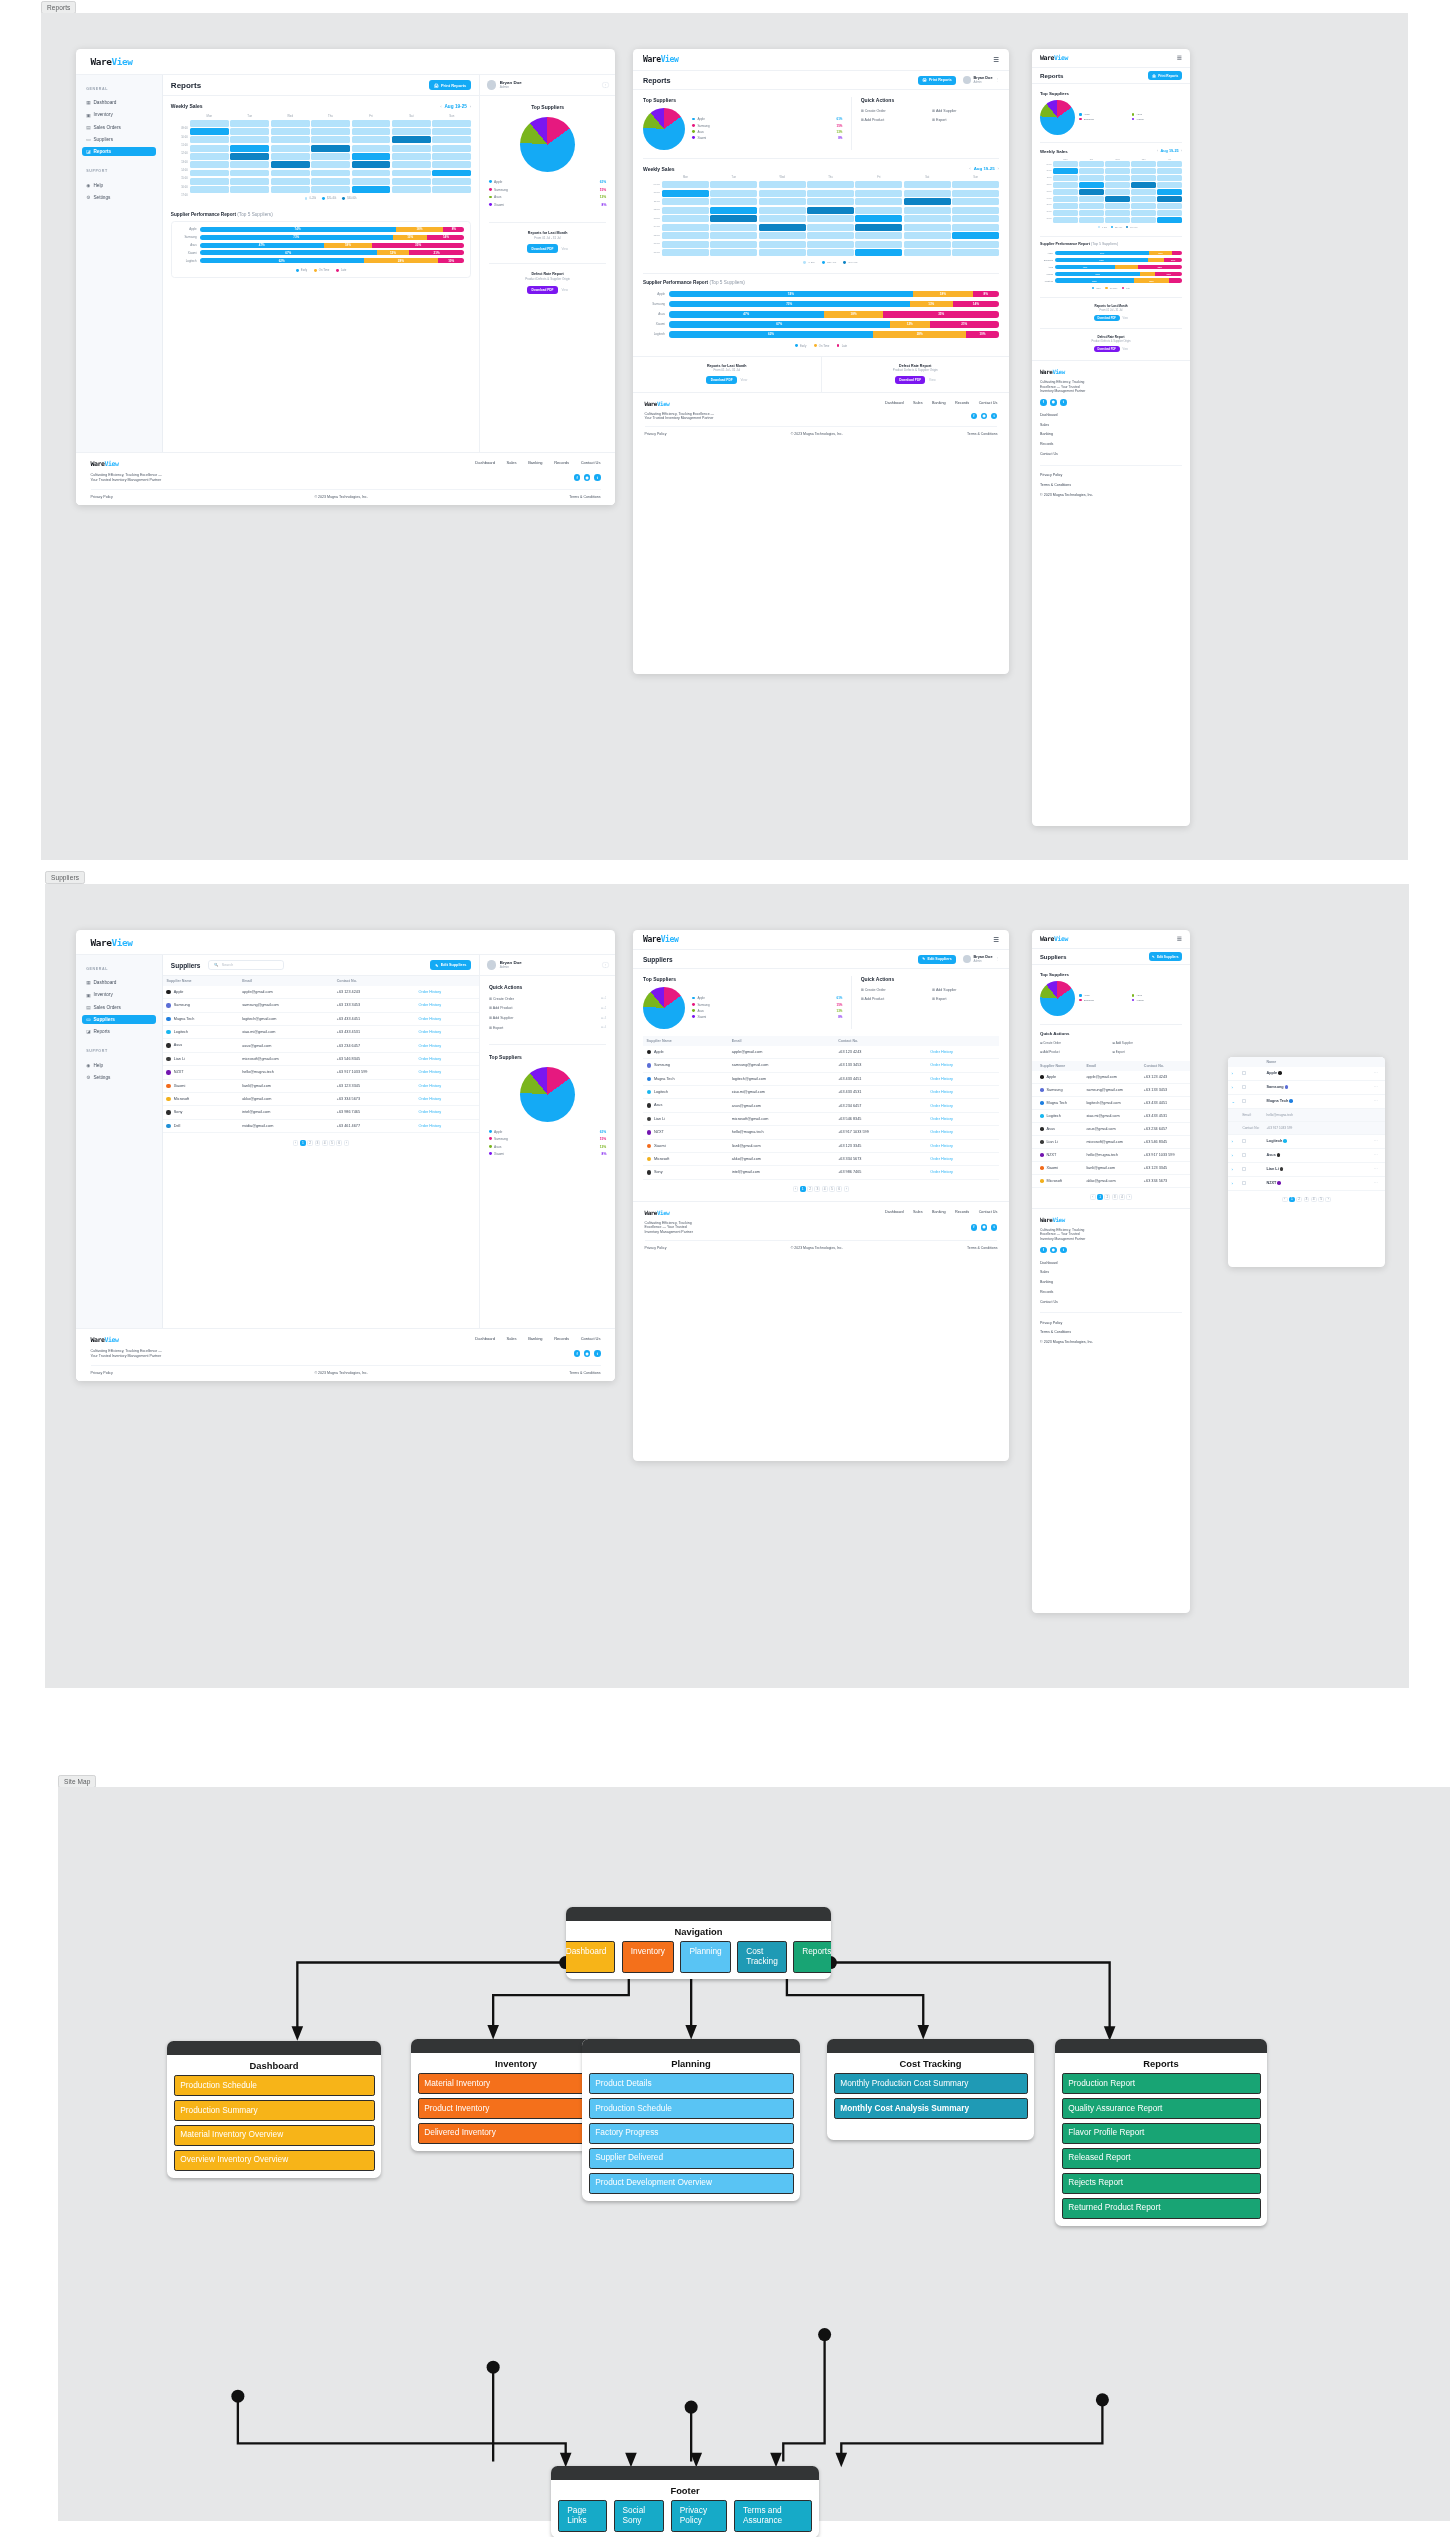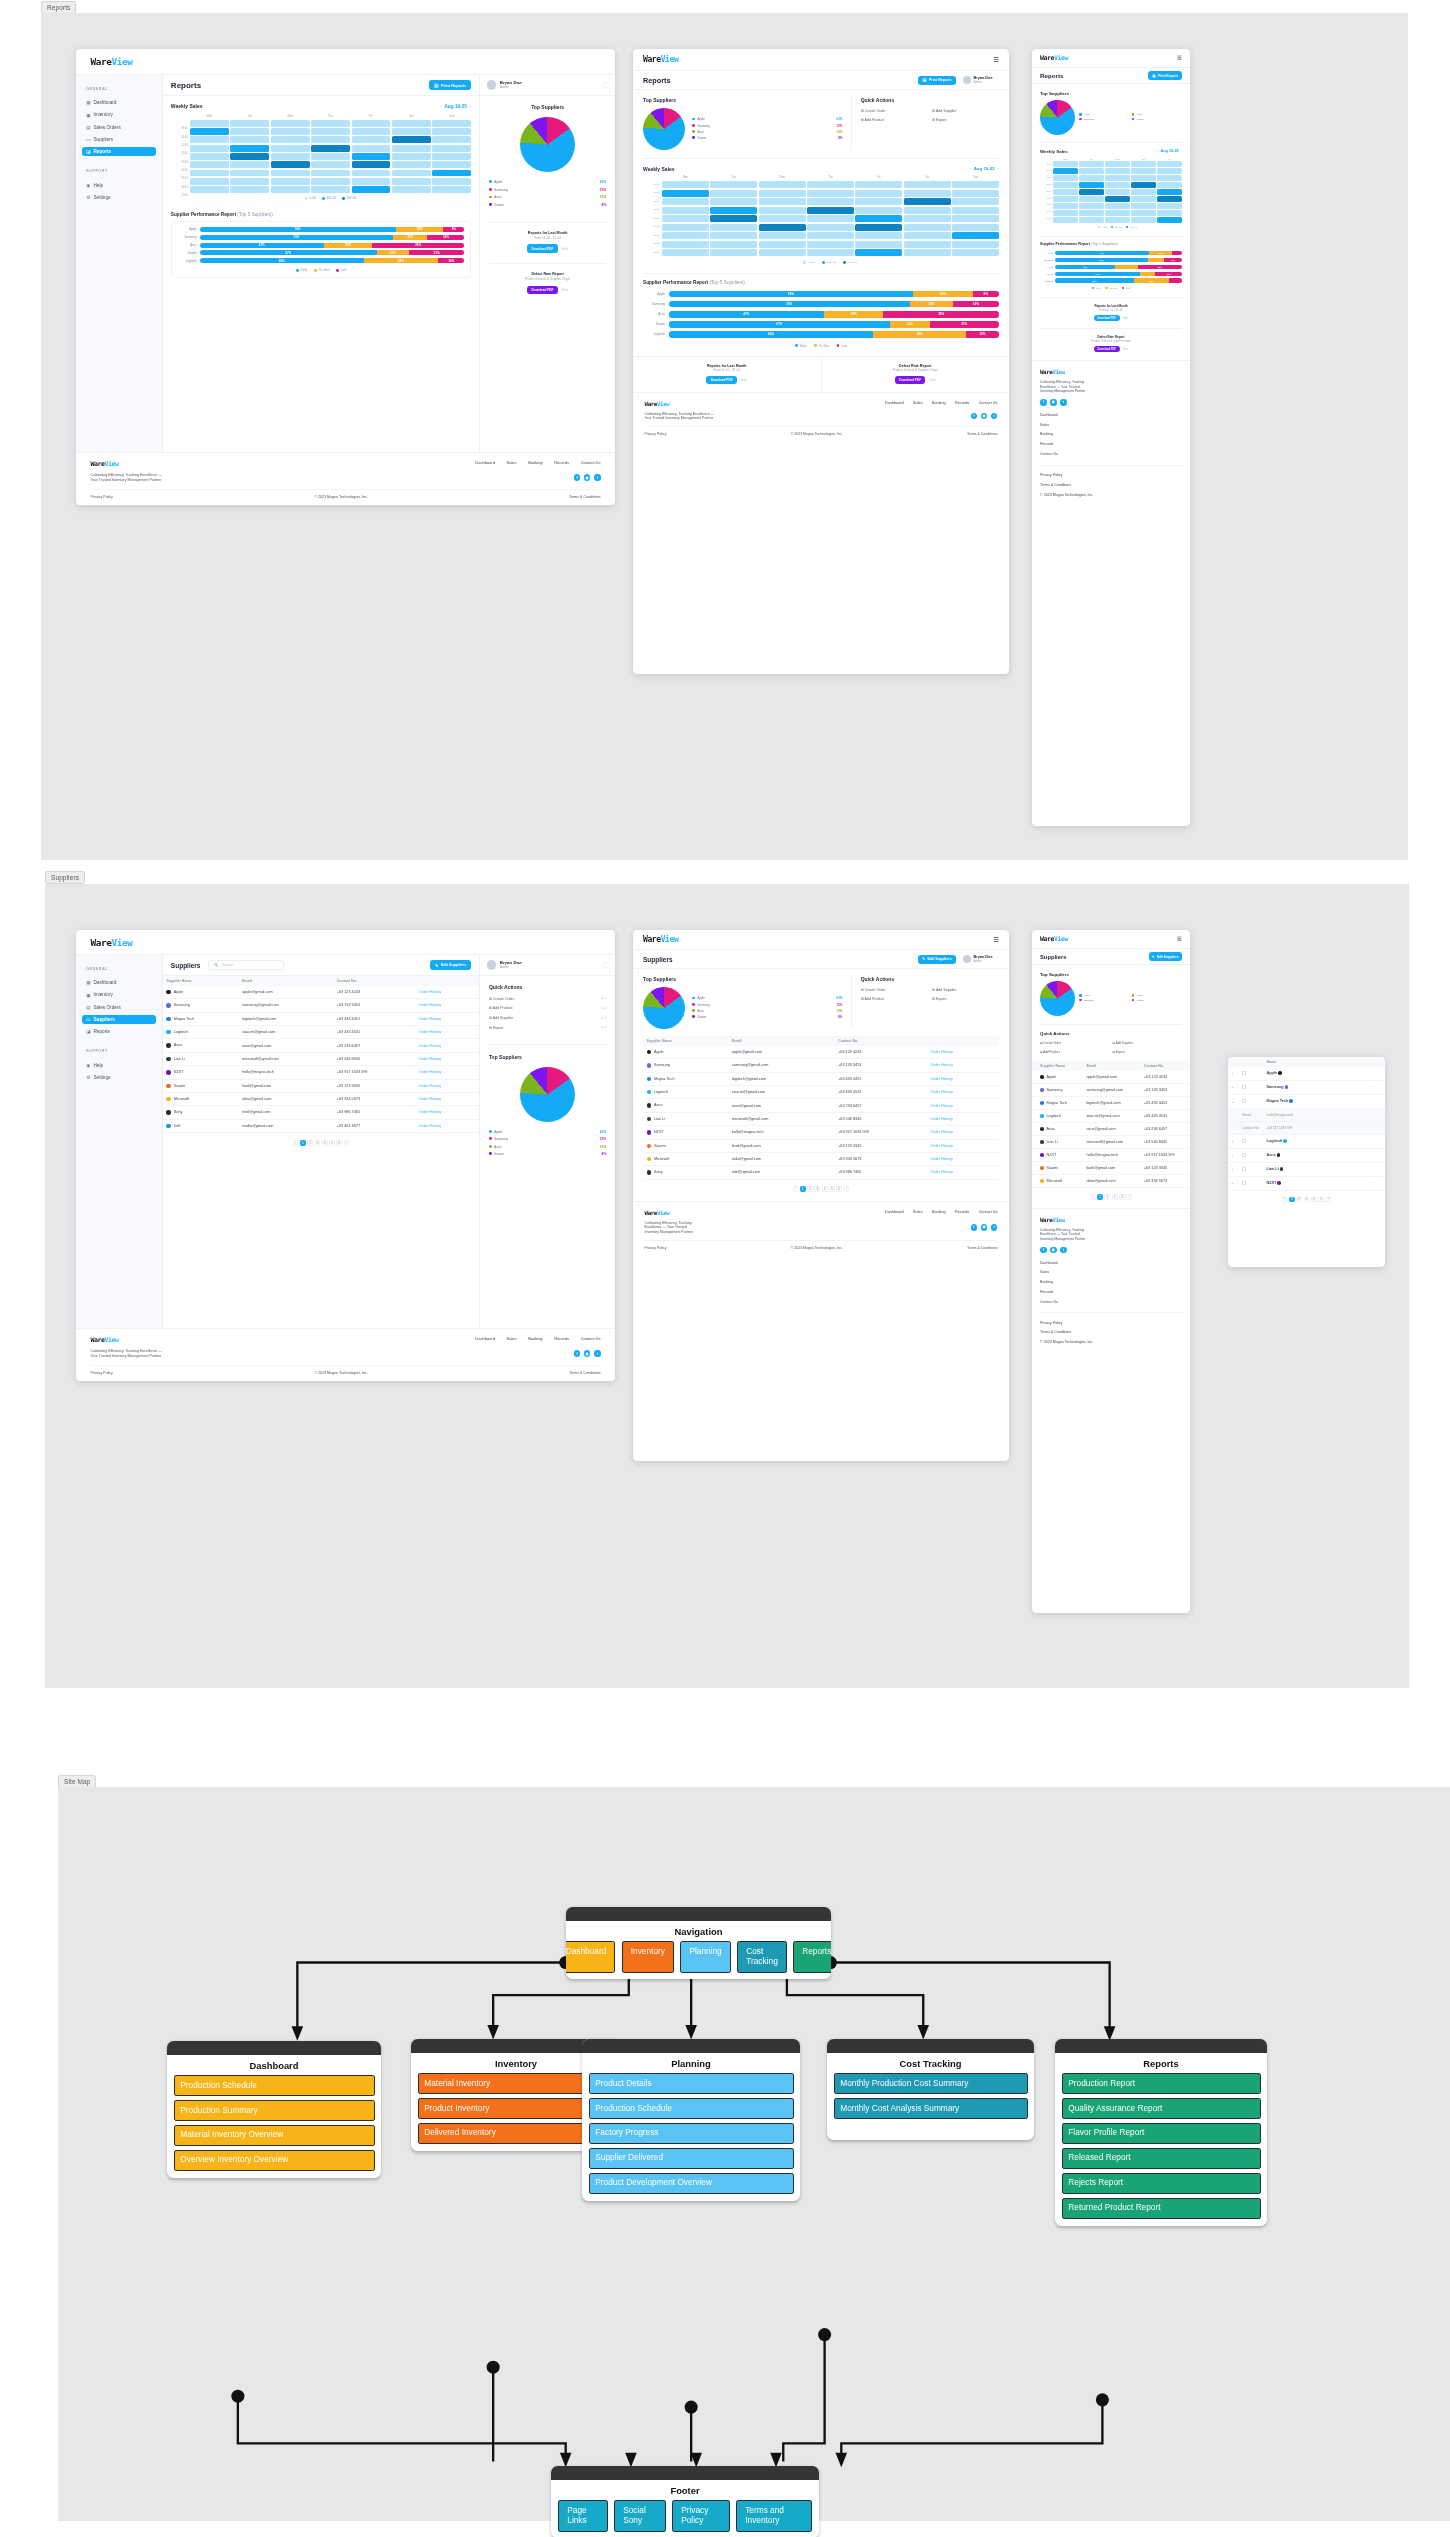--- a/index.html
+++ b/index.html
@@ -1601,40 +1601,40 @@
       <div class="chip c-blu">Production Schedule</div>
       <div class="chip c-blu">Factory Progress</div>
       <div class="chip c-blu">Supplier Delivered</div>
       <div class="chip c-blu" style="margin-bottom:7.3px;">Product Development Overview</div>
     </div>
 
     <div class="node" style="left:769px;top:252px;width:207px;">
       <div class="node-bar"></div>
       <div class="node-ttl">Cost Tracking</div>
       <div class="chip c-tea">Monthly Production Cost Summary</div>
-      <div class="chip c-tea" style="margin-bottom:21px;">Monthly Cost Analysis Summary</div>
+      <div class="chip c-tea" style="margin-bottom:21px;font-weight:bold;">Monthly Cost Analysis Summary</div>
     </div>
 
     <div class="node" style="left:997px;top:252px;width:212px;">
       <div class="node-bar"></div>
       <div class="node-ttl">Reports</div>
       <div class="chip c-grn">Production Report</div>
       <div class="chip c-grn">Quality Assurance Report</div>
       <div class="chip c-grn">Flavor Profile Report</div>
       <div class="chip c-grn">Released Report</div>
       <div class="chip c-grn">Rejects Report</div>
       <div class="chip c-grn" style="margin-bottom:7.3px;">Returned Product Report</div>
     </div>
 
     <div class="node" style="left:493px;top:679px;width:268px;">
       <div class="node-bar"></div>
       <div class="node-ttl">Footer</div>
       <div class="nav-chips">
         <div class="chip c-cya">Page Links</div>
         <div class="chip c-cya">Social Sony</div>
         <div class="chip c-cya">Privacy Policy</div>
-        <div class="chip c-cya">Terms and Inventory</div>
+        <div class="chip c-cya">Terms and Assurance</div>
       </div>
     </div>
   </div>
 
 </div>
 
 
 </body></html>

